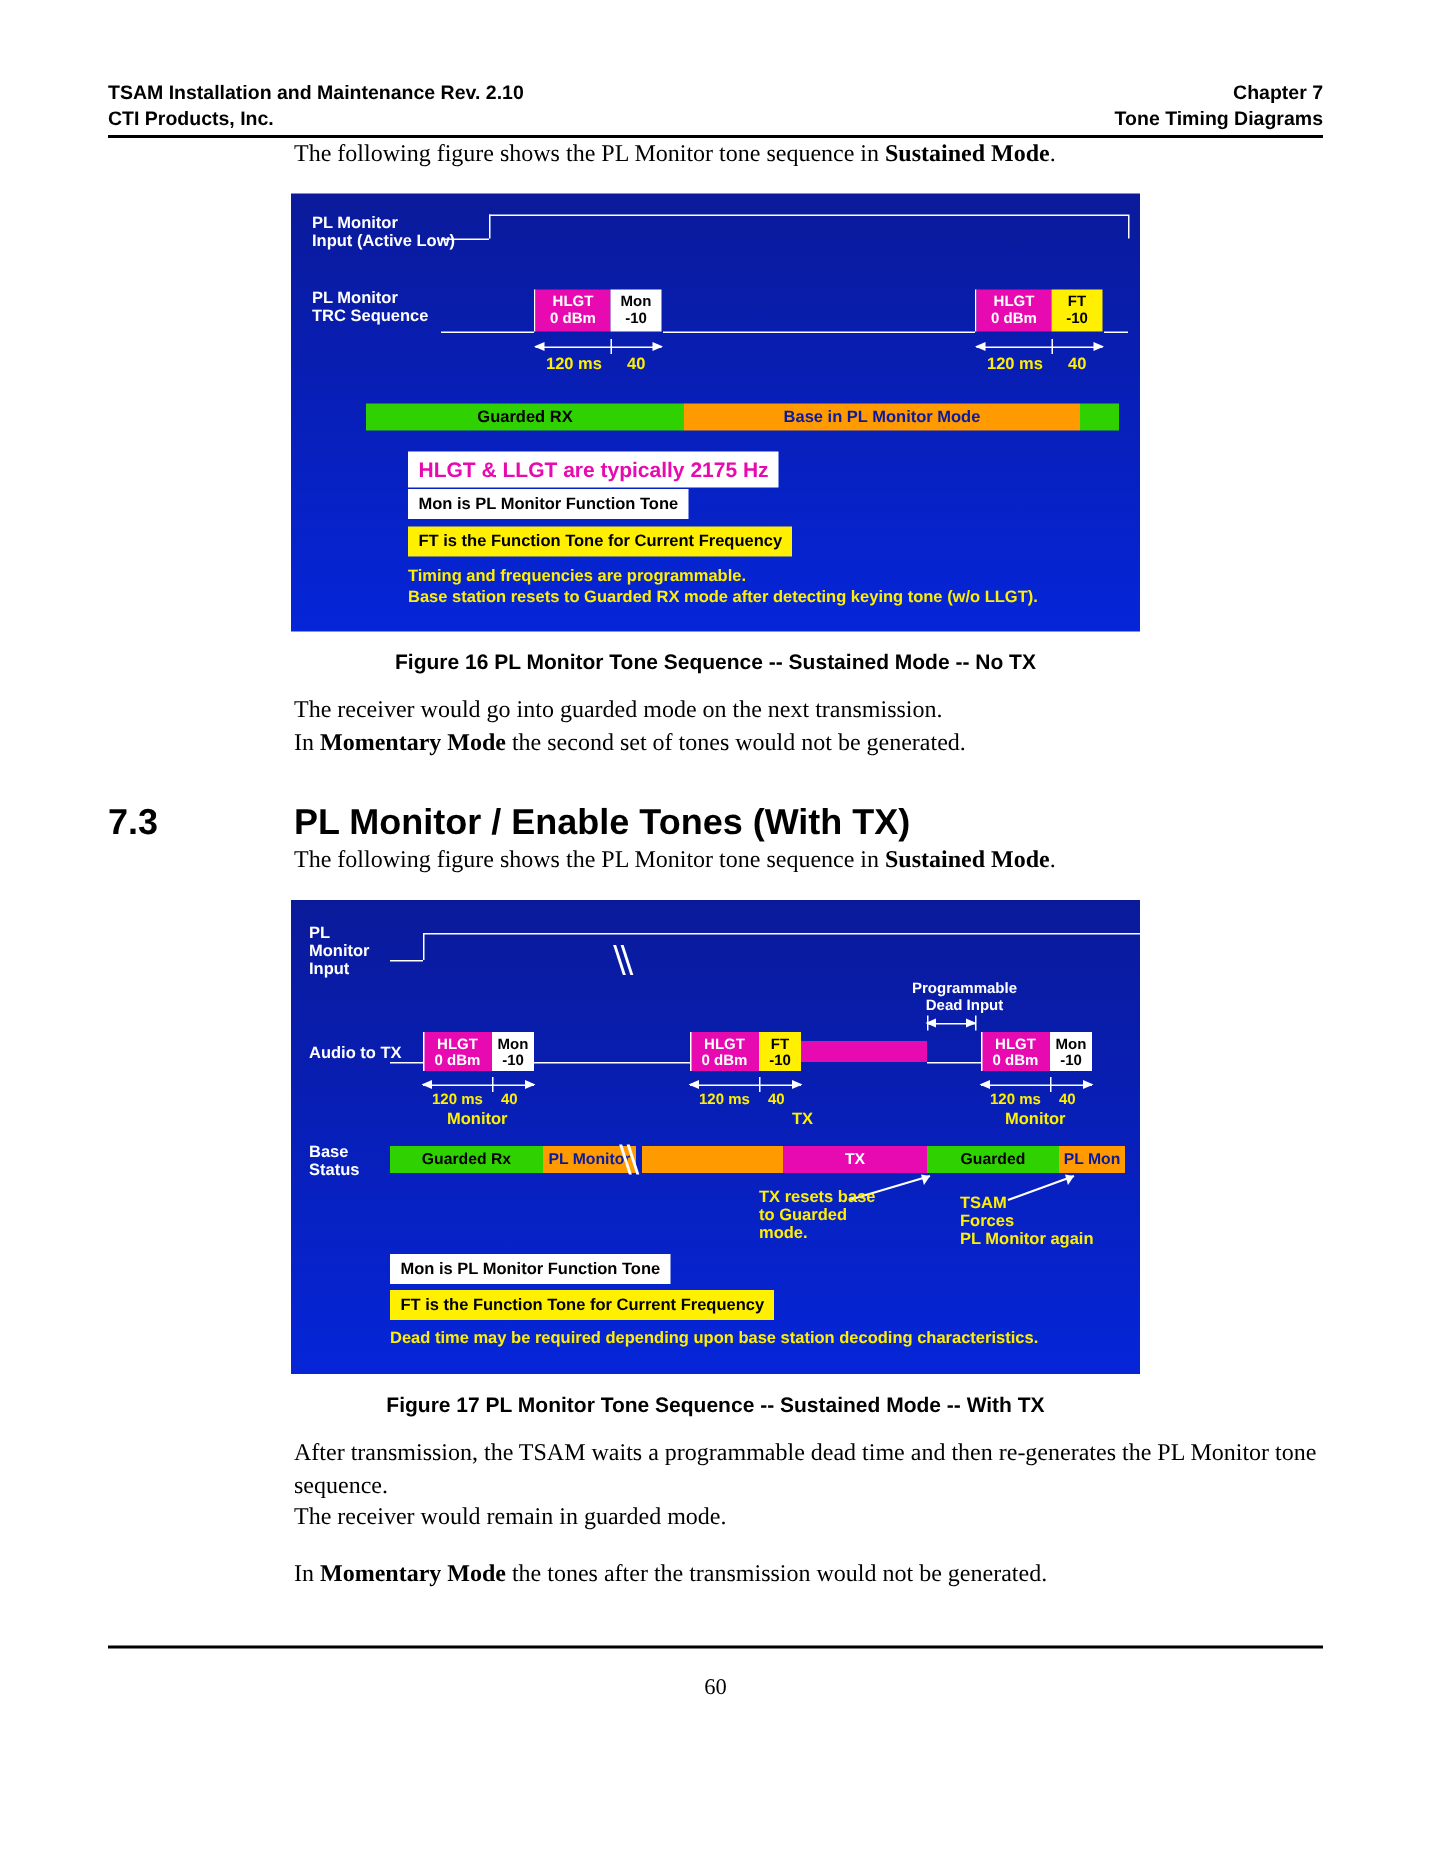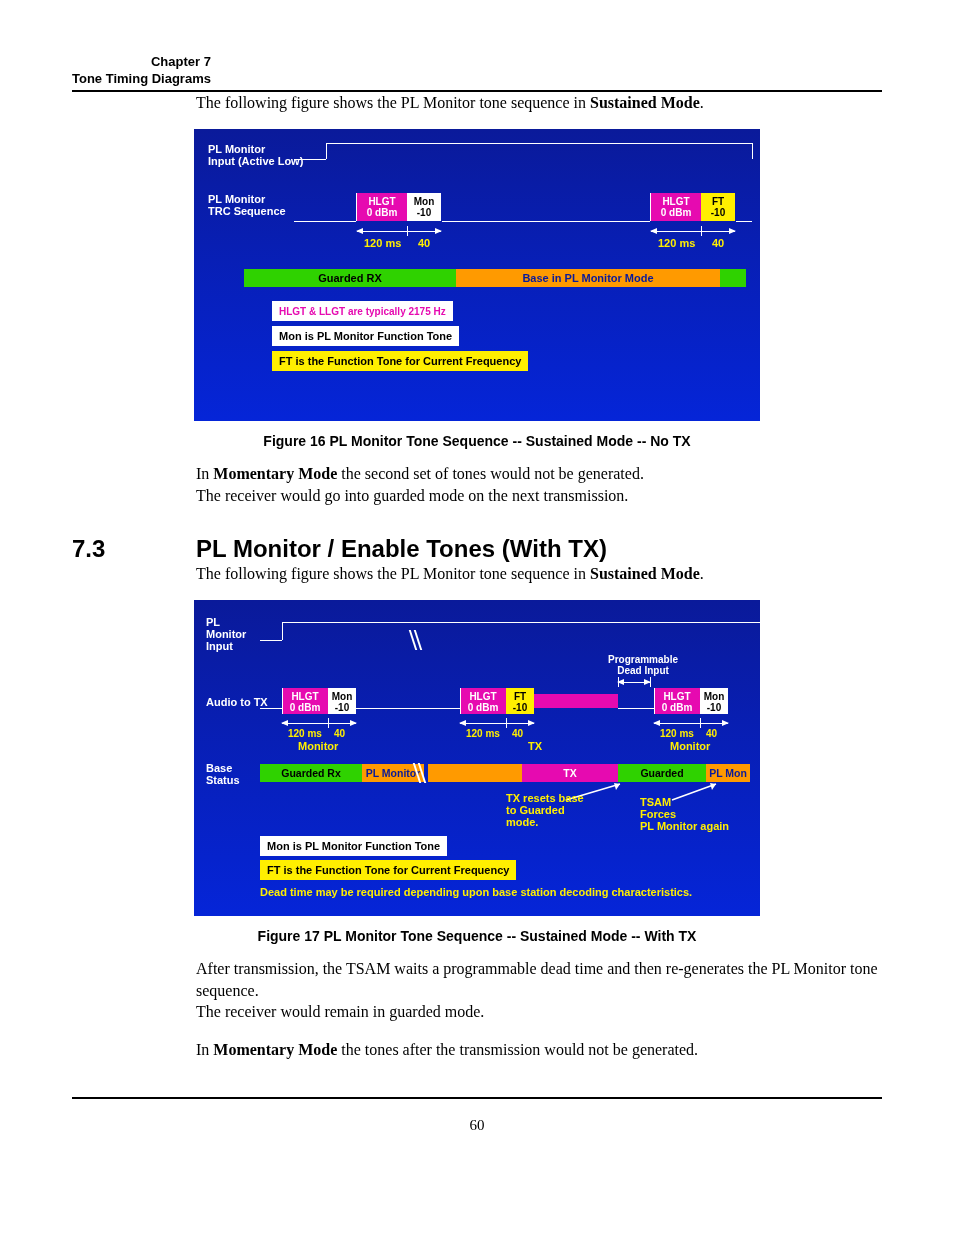--- a/index.html
+++ b/index.html
@@ -73,21 +73,21 @@
   .pulse { position: absolute; width: 1px; }
   .pulse .line { position: absolute; background: #fff; }
   .pulse .h    { height: 1px; }
   .pulse .v    { width: 1px;  }
   .tbox { position: absolute; font-size: 10px; line-height: 11px; text-align: center; box-sizing: border-box; padding: 3px 2px; }
   .magenta { background: #e60ab0; color: #fff; }
   .white   { background: #fff; color: #000; font-weight: bold; }
   .fyellow { background: #ffef00; color: #000; font-weight: bold; }
   .orange  { background: #ff9a00; color: #000; }
   .green   { background: #2fd200; color: #000; }
-  .mag-t   { color: #e60ab0; font-size: 10px; font-weight: bold; }
+  .mag-t   { color: #e60ab0; font-size: 14px; font-weight: bold; }
   .note    { position: absolute; font-size: 11px; }
   .arrowline { position: absolute; background: #fff; height: 1px; }
   .arrow-l::before, .arrow-r::after {
     content: ""; position: absolute; top: -3px; width: 0; height: 0;
     border-top: 3.5px solid transparent; border-bottom: 3.5px solid transparent;
   }
   .arrow-l::before { left: -1px; border-right: 7px solid #fff; }
   .arrow-r::after  { right: -1px; border-left: 7px solid #fff; }
   .tick { position: absolute; width: 1px; height: 10px; background: #fff; }
   .break { position:absolute; width:12px; height:20px; }
@@ -96,20 +96,24 @@
     transform: skewX(18deg);
   }
   .break::after { left:5px; }
   .legend-box { position:absolute; font-size:11px; padding:3px 6px; border:1px solid transparent; }
 </style>
 </head>
 <body>
 
 <div class="page">
   <div class="hdr">
+    <div>
+      <div>TSAM Installation and Maintenance Rev. 2.10</div>
+      <div>CTI Products, Inc.</div>
+    </div>
     <div style="text-align:right">
       <div>Chapter 7</div>
       <div>Tone Timing Diagrams</div>
     </div>
   </div>
   <hr class="hdr-rule">
 
   <div class="body-text">
     <span>The following figure shows the PL Monitor tone sequence in </span><b>Sustained Mode</b><span>.</span>
   </div>
@@ -158,27 +162,31 @@
     <div class="arrowline arrow-l arrow-r" style="left:457px; top:102px; width:84px;"></div>
     <div class="tick" style="left:507px; top:97px;"></div>
 
     <div class="tbox green" style="left:50px; top:140px; width:212px; height:18px; font-size:11px; line-height:12px;">Guarded RX</div>
     <div class="tbox orange" style="left:262px; top:140px; width:264px; height:18px; font-size:11px; line-height:12px; color:#0a1a9a;">Base in PL Monitor Mode</div>
     <div class="tbox green" style="left:526px; top:140px; width:26px; height:18px;"></div>
 
     <div class="legend-box" style="left:78px; top:172px; background:#fff;"><span class="mag-t">HLGT &amp; LLGT are typically 2175 Hz</span></div>
     <div class="legend-box" style="left:78px; top:197px; background:#fff; color:#000; font-weight:bold;">Mon is PL Monitor Function Tone</div>
     <div class="legend-box" style="left:78px; top:222px; background:#ffef00; color:#000; font-weight:bold;">FT is the Function Tone for Current Frequency</div>
+    <div class="note" style="left:78px; top:248px; color:#ffef00; line-height:14px;">
+      <div>Timing and frequencies are programmable.</div>
+      <div>Base station resets to Guarded RX mode after detecting keying tone (w/o LLGT).</div>
+    </div>
   </div>
   <div class="caption">Figure 16   PL Monitor Tone Sequence -- Sustained Mode -- No TX</div>
 
+  <div class="body-text">The receiver would go into guarded mode on the next transmission.</div>
   <div class="body-text">
     <span>In </span><b>Momentary Mode</b><span> the second set of tones would not be generated.</span>
   </div>
-  <div class="body-text">The receiver would go into guarded mode on the next transmission.</div>
 
   <div class="sec-h" style="margin-top:28px;">
     <span class="sec-num">7.3</span>
     <span>PL Monitor / Enable Tones (With TX)</span>
   </div>
   <div class="body-text">
     <span>The following figure shows the PL Monitor tone sequence in </span><b>Sustained Mode</b><span>.</span>
   </div>
 
   <div class="diagram" style="width:566px; height:316px; margin-top:16px;">

